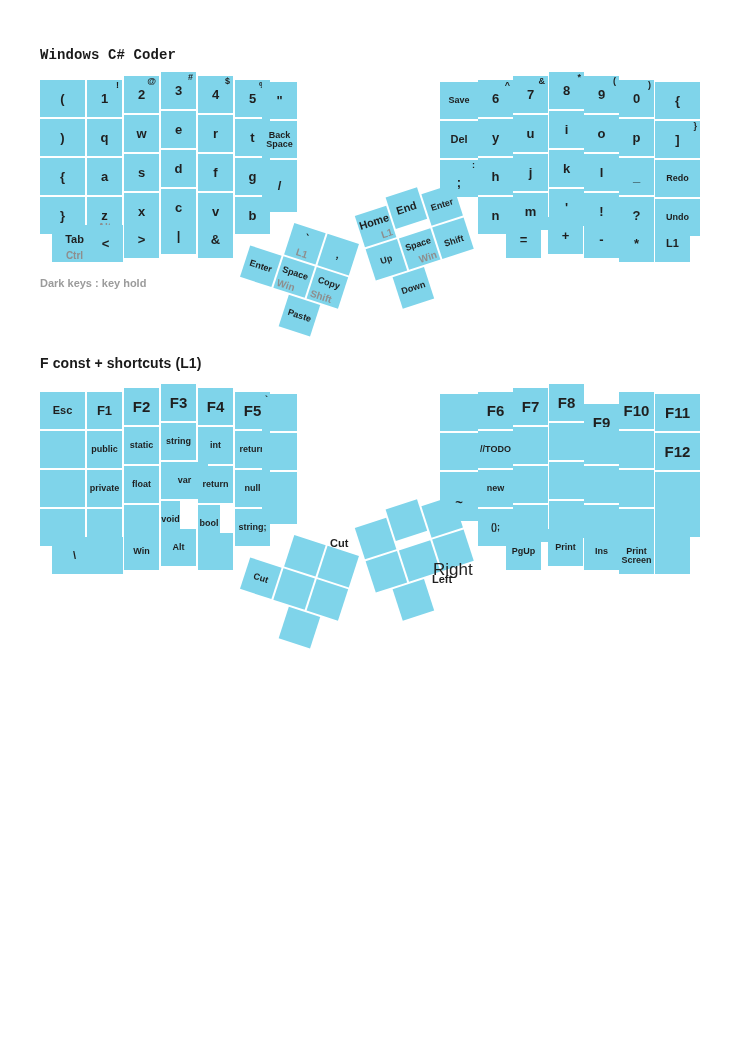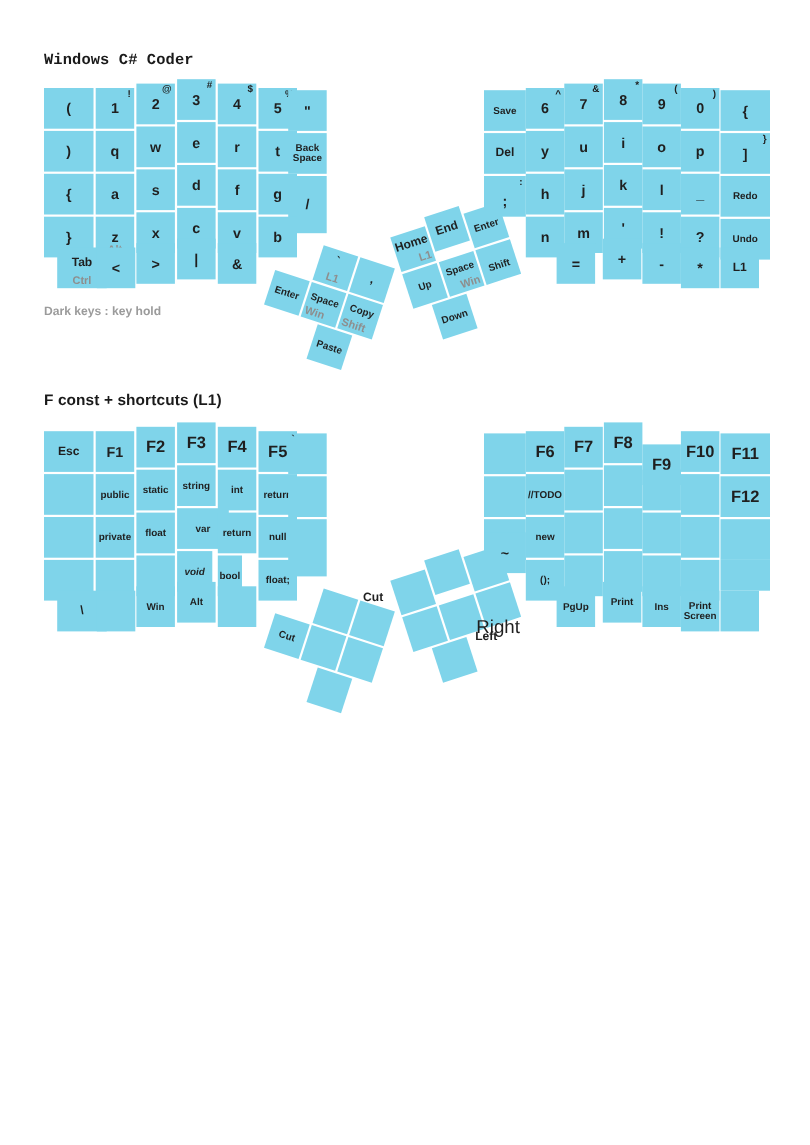--- a/index.html
+++ b/index.html
@@ -460,28 +460,28 @@
 
   <div class="key" style="left:40px; top:509px; width:45px; height:37px;">
     <span class="lbl c sm"></span>
   </div>
   <div class="key" style="left:87px; top:509px; width:35px; height:37px;">
     <span class="lbl c xs"></span>
   </div>
   <div class="key" style="left:124px; top:505px; width:35px; height:37px;">
     <span class="lbl c xs"></span>
   </div>
-  <div class="key" style="left:161px; top:501px; width:32px; height:37px;font-style:italic;">
+  <div class="key" style="left:161px; top:501px; width:19px; height:37px;">
     <span class="lbl c xs">void</span>
   </div>
   <div class="key" style="left:198px; top:505px; width:22px; height:37px;">
     <span class="lbl c xs">bool</span>
   </div>
   <div class="key" style="left:235px; top:509px; width:35px; height:37px;">
-    <span class="lbl c xs">float;</span>
+    <span class="lbl c xs">string;</span>
   </div>
 
   <div class="key" style="left:52px; top:537px; width:45px; height:37px;">
     <span class="lbl c sm">\</span>
   </div>
   <div class="key" style="left:88px; top:537px; width:35px; height:37px;">
     <span class="lbl c xs"></span>
   </div>
   <div class="key" style="left:124px; top:533px; width:35px; height:37px;">
     <span class="lbl c xs">Win</span>

